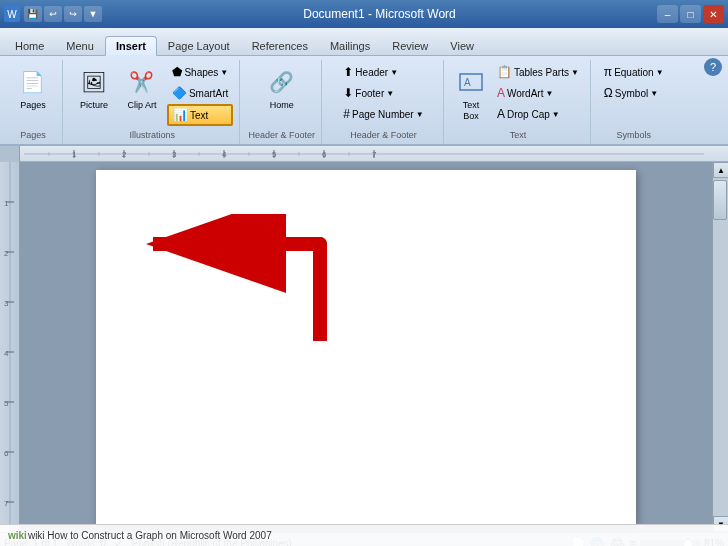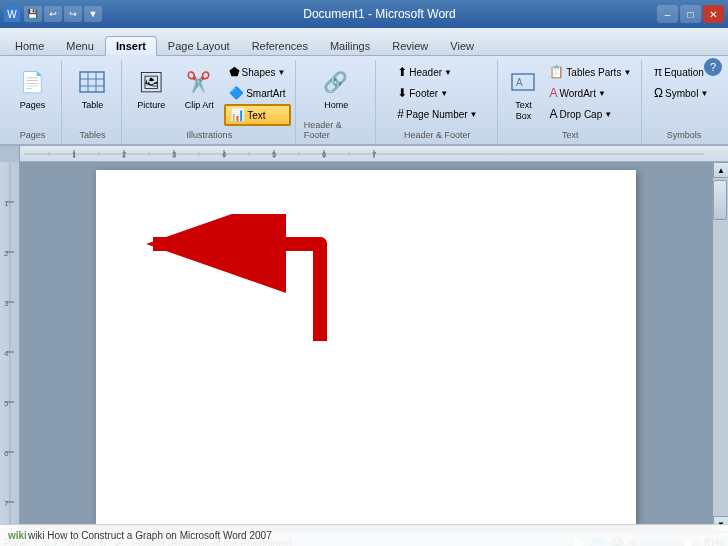--- a/index.html
+++ b/index.html
@@ -241,37 +241,20 @@
   <div class="ribbon-group pages-group">
     <div class="ribbon-group-content">
       <div class="ribbon-btn-large">
         <div class="icon-large">📄</div>
         <div class="btn-label">Pages</div>
       </div>
     </div>
     <div class="ribbon-group-label">Pages</div>
   </div>
 
-  <div class="ribbon-group table-group">
-    <div class="ribbon-group-content">
-      <div class="ribbon-btn-large">
-        <div class="icon-large">
-          <svg width="28" height="28" viewBox="0 0 28 28">
-            <rect x="2" y="4" width="24" height="20" fill="none" stroke="#4a7eb5" stroke-width="1.5"></rect>
-            <line x1="2" y1="11" x2="26" y2="11" stroke="#4a7eb5" stroke-width="1"></line>
-            <line x1="2" y1="18" x2="26" y2="18" stroke="#4a7eb5" stroke-width="1"></line>
-            <line x1="10" y1="4" x2="10" y2="24" stroke="#4a7eb5" stroke-width="1"></line>
-            <line x1="18" y1="4" x2="18" y2="24" stroke="#4a7eb5" stroke-width="1"></line>
-          </svg>
-        </div>
-        <div class="btn-label">Table</div>
-      </div>
-    </div>
-    <div class="ribbon-group-label">Tables</div>
-  </div>
 
   <div class="ribbon-group illus-group">
     <div class="ribbon-group-content">
 
       <div class="ribbon-btn-large">
         <div class="icon-large">🖼</div>
         <div class="btn-label">Picture</div>
       </div>
       <div class="ribbon-btn-large">
         <div class="icon-large">✂️</div>

